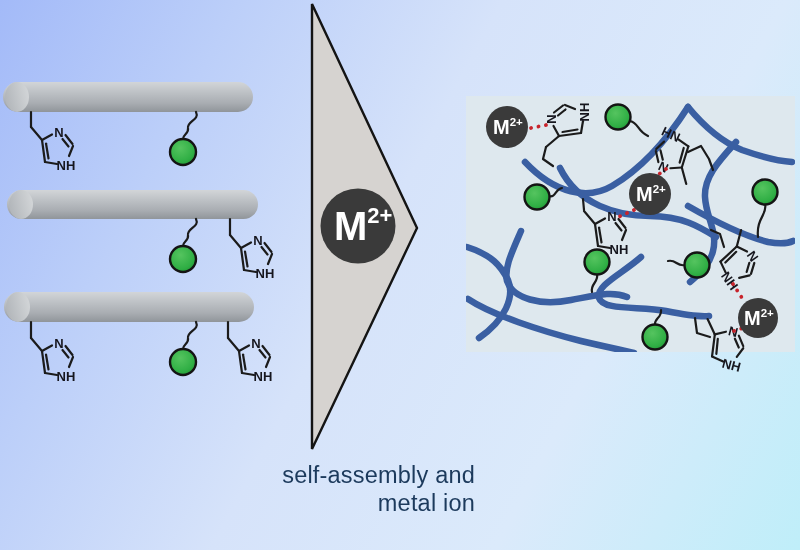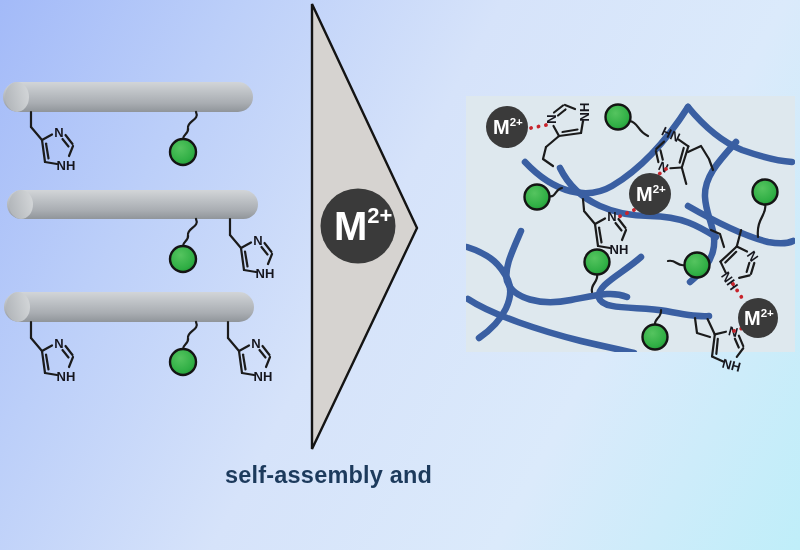--- a/index.html
+++ b/index.html
@@ -4,21 +4,21 @@
 <style>
   html,body{margin:0;padding:0;}
   body{width:800px;height:550px;overflow:hidden;font-family:"Liberation Sans",sans-serif;}
   .canvas{
     position:relative;width:800px;height:550px;
     background:linear-gradient(118deg,#a3baf8 0%,#bccff9 22%,#d6e3fa 46%,#dbeafb 72%,#bfeef9 100%);
   }
   svg{position:absolute;left:0;top:0;font-family:"Liberation Sans",sans-serif;}
   .caption{
     position:absolute;left:225px;top:461px;width:250px;
-    text-align:left;font-weight:bold;font-size:23.5px;line-height:28px;
+    text-align:right;font-weight:normal;font-size:23.5px;line-height:28px;
     color:#1c3a5c;letter-spacing:.2px;
   }
   .caption span{display:block;}
   .chem-line{stroke:#1b1b1b;stroke-width:2.2;fill:none;stroke-linecap:round;stroke-linejoin:round;}
   .chem-text{font-size:13px;font-weight:bold;fill:#16161e;}
   .chain{stroke:#3a5fa2;stroke-width:6.5;fill:none;stroke-linecap:round;}
   .dots{stroke:#c8232b;stroke-width:3.8;fill:none;stroke-linecap:round;stroke-dasharray:0.1 7.5;}
   .mtext{fill:#ffffff;font-weight:bold;}
 </style>
 </head>
@@ -168,15 +168,16 @@
     </g>
     <g>
       <circle cx="758" cy="318" r="20" fill="#3a3a3a"></circle>
       <text class="mtext" x="744" y="325" font-size="20"><tspan>M</tspan><tspan font-size="11.5" dy="-8">2+</tspan></text>
     </g>
   </g>
 </svg>
 
 <div class="caption">
   <span>self-assembly and</span>
+  <span>metal ion</span>
 </div>
 
 </div>
 
 </body></html>

